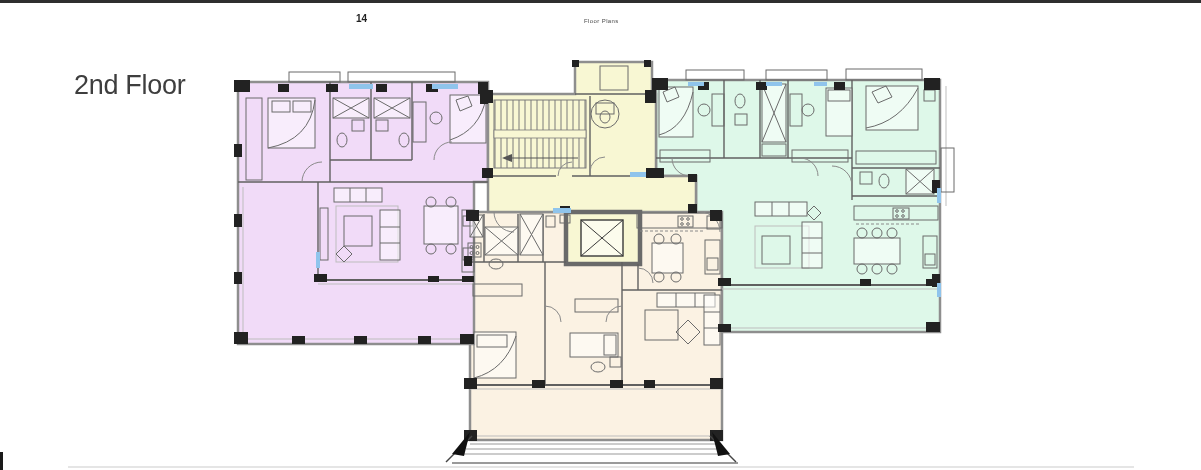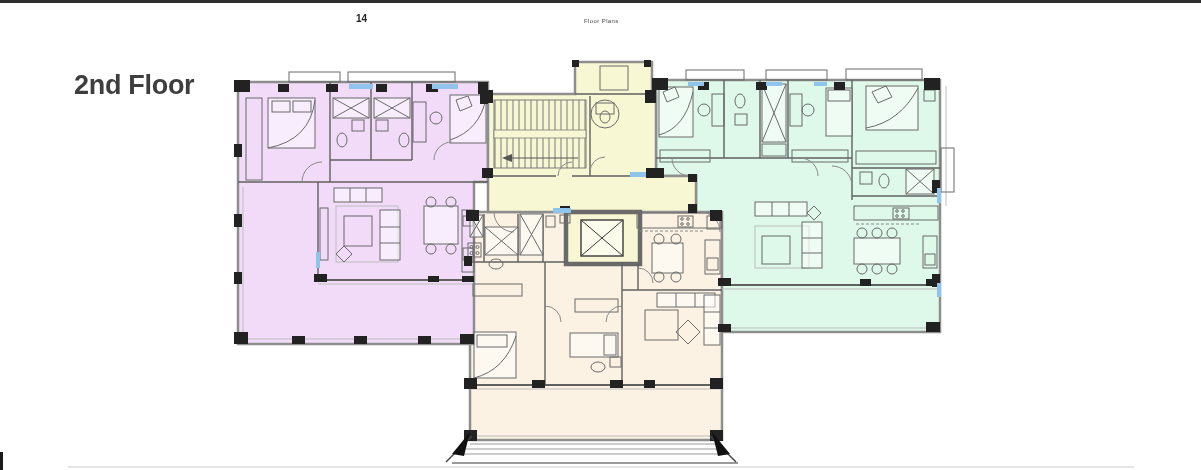--- a/index.html
+++ b/index.html
@@ -7,21 +7,21 @@
     --unitPurple:#f1dbf8; --unitGreen:#def8e9; --unitBeige:#fbf2e3; --commonYellow:#f8f7d3;
     --wallGray:#8e8e8e; --wallDark:#222222; --line:#606060; --furniture:#6b6b6b;
     --window:#8fc4ec; --rule:#dcdcdc;
   }
   *{margin:0;padding:0;box-sizing:border-box}
   body{font-family:"Liberation Sans",sans-serif;background:#fff}
   .canvas{position:relative;width:1201px;height:470px;background:#fff;overflow:hidden}
   .topbar{position:absolute;left:0;top:0;width:1201px;height:3px;background:var(--topbar)}
   .page-number{position:absolute;left:356px;top:13px;font-size:10px;font-weight:700;color:#222}
   .header-title{position:absolute;left:584px;top:18px;font-size:6px;letter-spacing:.4px;color:var(--headerText)}
-  .section-title{position:absolute;left:74px;top:70px;font-size:27px;font-weight:700;letter-spacing:-.3px;color:var(--title)}
+  .section-title{position:absolute;left:74px;top:70px;font-size:27px;font-weight:400;letter-spacing:-.3px;color:var(--title)}
   svg{position:absolute;left:0;top:0}
   .fillP{fill:var(--unitPurple)} .fillG{fill:var(--unitGreen)} .fillB{fill:var(--unitBeige)} .fillY{fill:var(--commonYellow)}
   .outline{stroke:var(--wallGray);stroke-width:2.5}
   .wall{stroke:var(--line);stroke-width:1.4;fill:none}
   .wall2{stroke:var(--line);stroke-width:2;fill:none}
   .lite{stroke:#bdbdbd;stroke-width:1;fill:none}
   .furn{stroke:var(--furniture);stroke-width:1;fill:rgba(255,255,255,.5)}
   .furnN{stroke:var(--furniture);stroke-width:1;fill:none}
   .pier{fill:var(--wallDark)}
   .win{fill:var(--window)}

